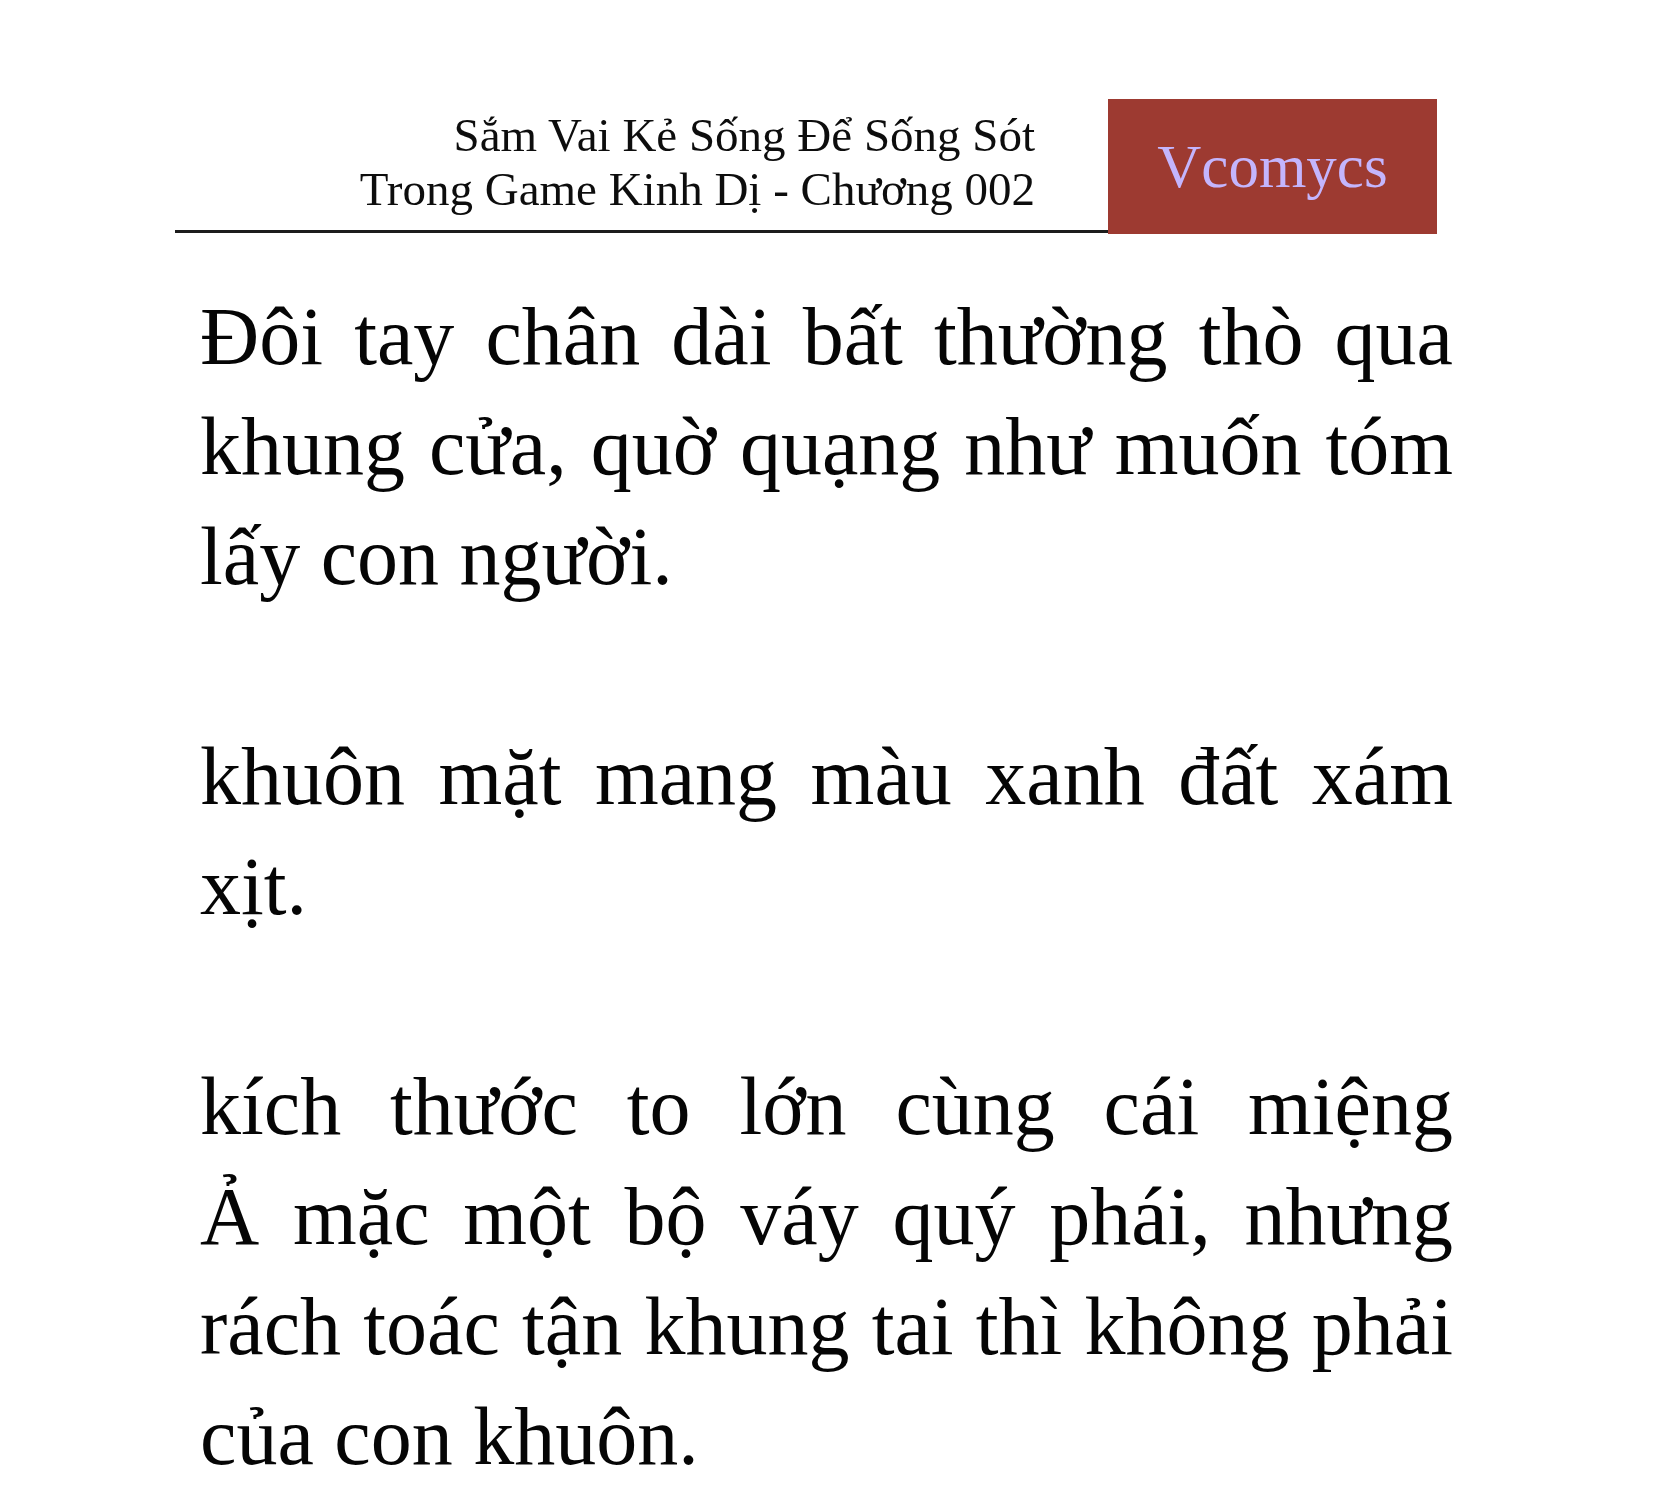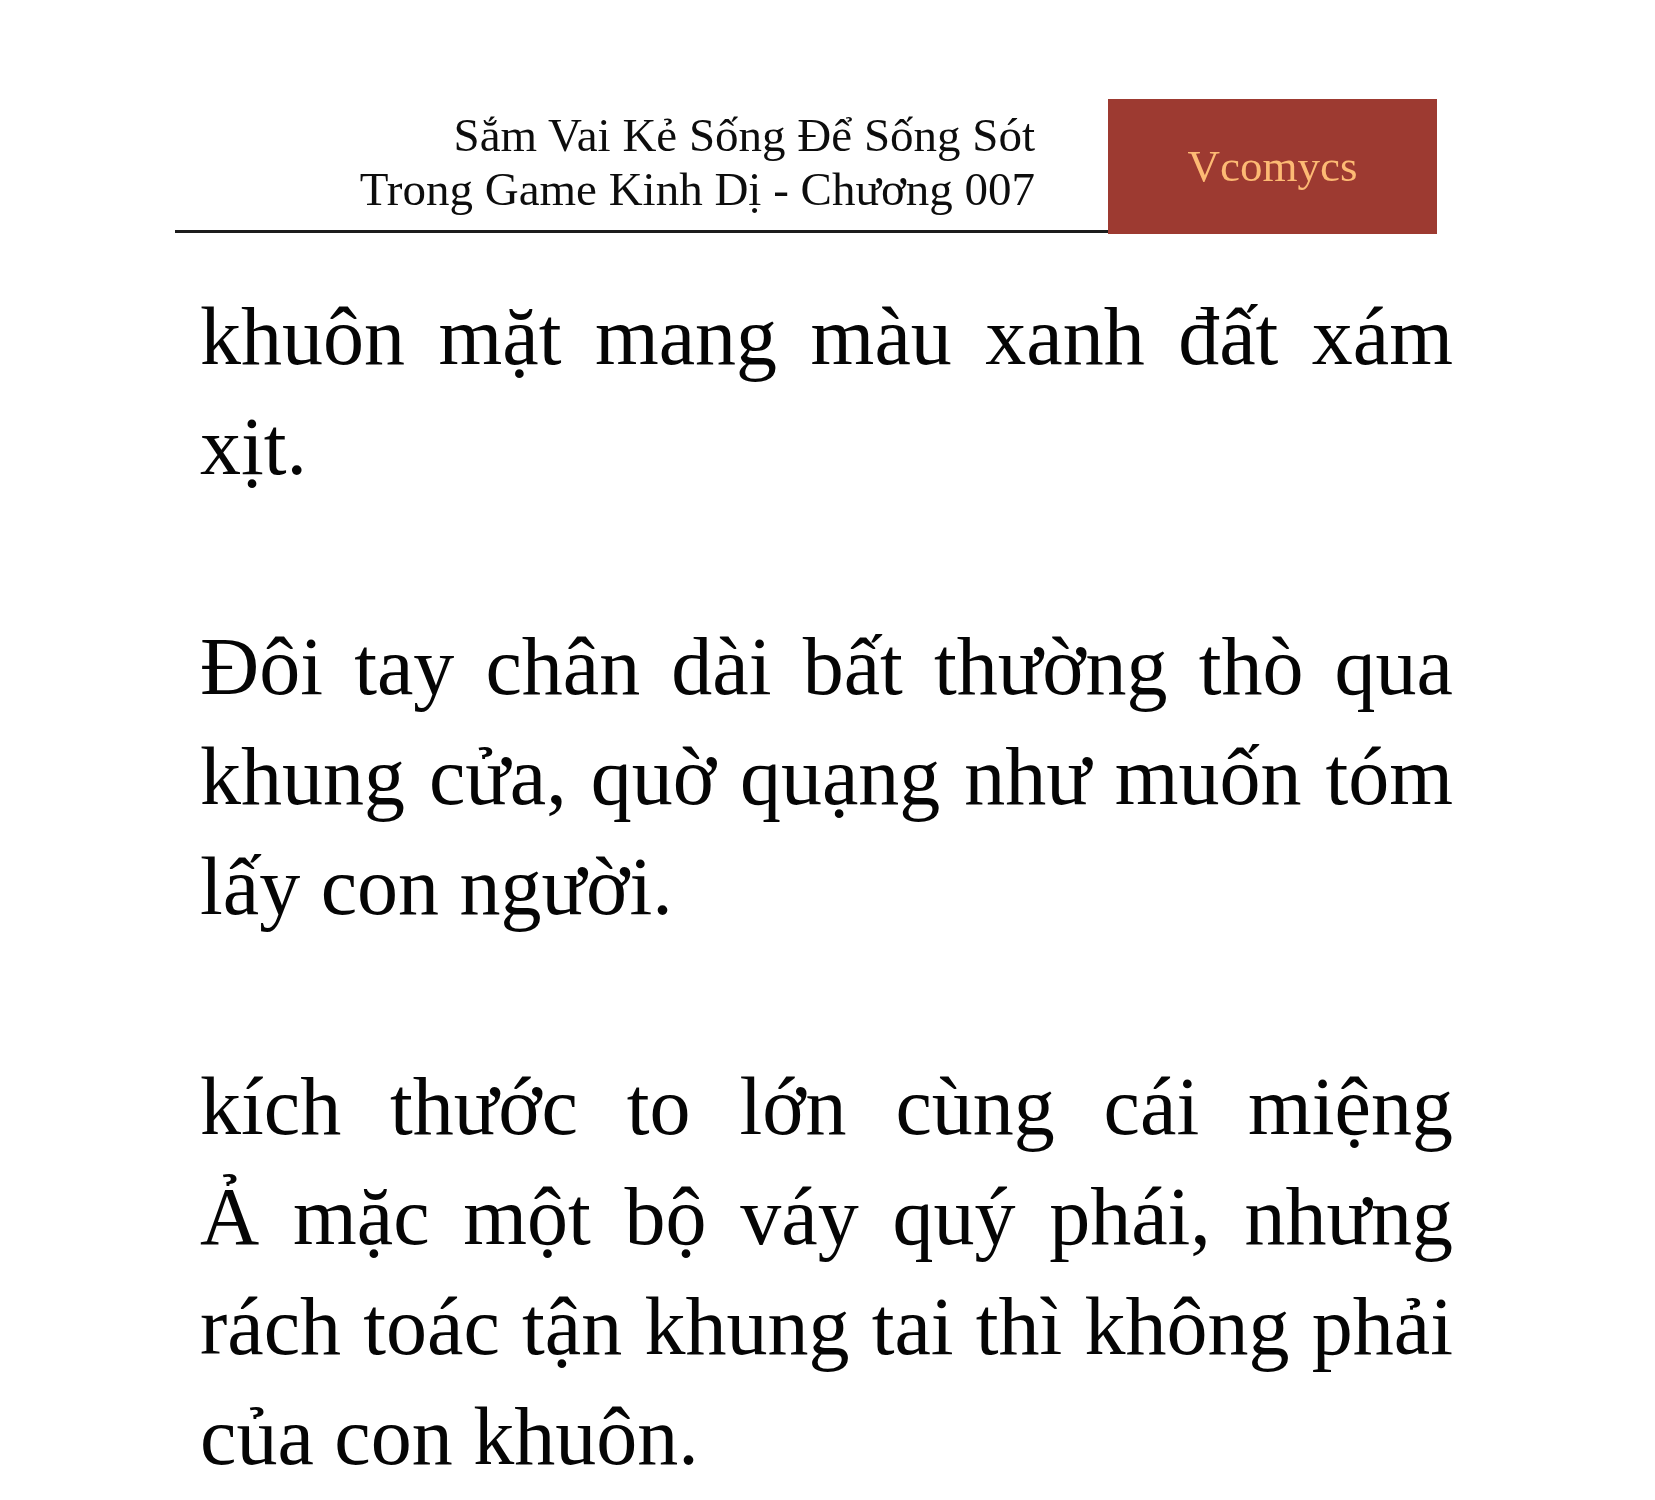--- a/index.html
+++ b/index.html
@@ -29,26 +29,26 @@
     color: #0d0d0d;
     white-space: nowrap;
   }
   .publisher-badge {
     position: absolute;
     left: 1108px;
     top: 99px;
     width: 329px;
     height: 135px;
     background: #9d3a31;
-    color: #fdba74;
+    color: #c4b5fd;
     display: flex;
     flex-direction: column;
     align-items: center;
     justify-content: center;
-    font-size: 45px;
+    font-size: 61px;
     line-height: 55px;
     text-align: center;
   }
   .header-divider {
     position: absolute;
     left: 175px;
     top: 230px;
     width: 933px;
     height: 3px;
     background: #1c1c1c;
@@ -80,40 +80,40 @@
     text-align-last: left;
   }
 </style>
 </head>
 <body>
 
 <div class="page">
 
   <div class="chapter-title">
     <div>Sắm Vai Kẻ Sống Để Sống Sót</div>
-    <div>Trong Game Kinh Dị - Chương 007</div>
+    <div>Trong Game Kinh Dị - Chương 002</div>
   </div>
 
   <div class="publisher-badge">
     <div>Vcomycs</div>
   </div>
 
   <div class="header-divider"></div>
 
   <div class="chapter-text">
 
     <div class="paragraph">
-      <div class="text-line">khuôn mặt mang màu xanh đất xám</div>
-      <div class="text-line last">xịt.</div>
+      <div class="text-line">Đôi tay chân dài bất thường thò qua</div>
+      <div class="text-line">khung cửa, quờ quạng như muốn tóm</div>
+      <div class="text-line last">lấy con người.</div>
     </div>
 
     <div class="paragraph">
-      <div class="text-line">Đôi tay chân dài bất thường thò qua</div>
-      <div class="text-line">khung cửa, quờ quạng như muốn tóm</div>
-      <div class="text-line last">lấy con người.</div>
+      <div class="text-line">khuôn mặt mang màu xanh đất xám</div>
+      <div class="text-line last">xịt.</div>
     </div>
 
     <div class="paragraph">
       <div class="text-line">kích thước to lớn cùng cái miệng</div>
       <div class="text-line">Ả mặc một bộ váy quý phái, nhưng</div>
       <div class="text-line">rách toác tận khung tai thì không phải</div>
       <div class="text-line last">của con khuôn.</div>
     </div>
 
   </div>

